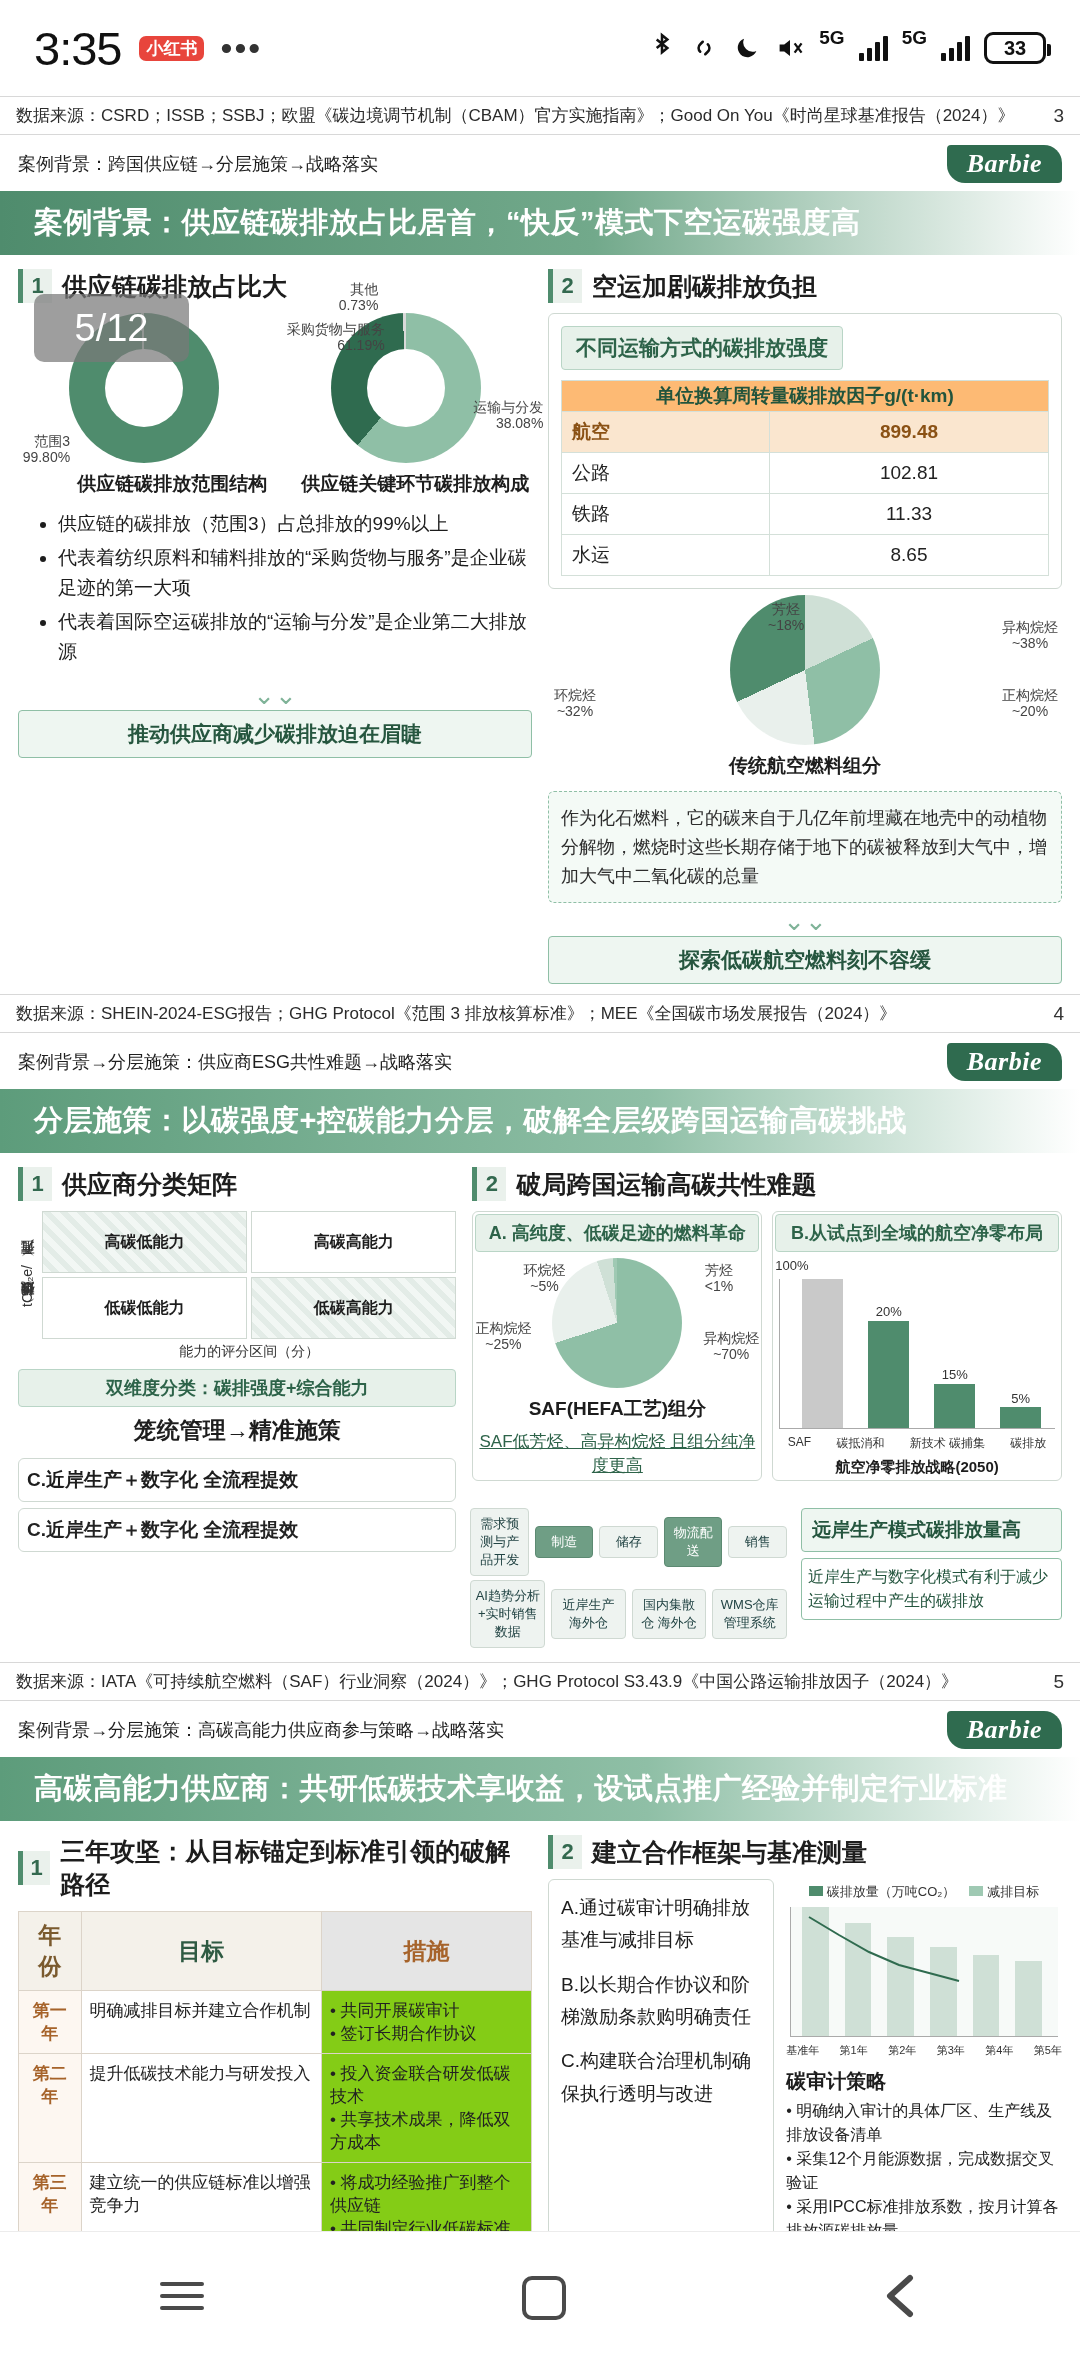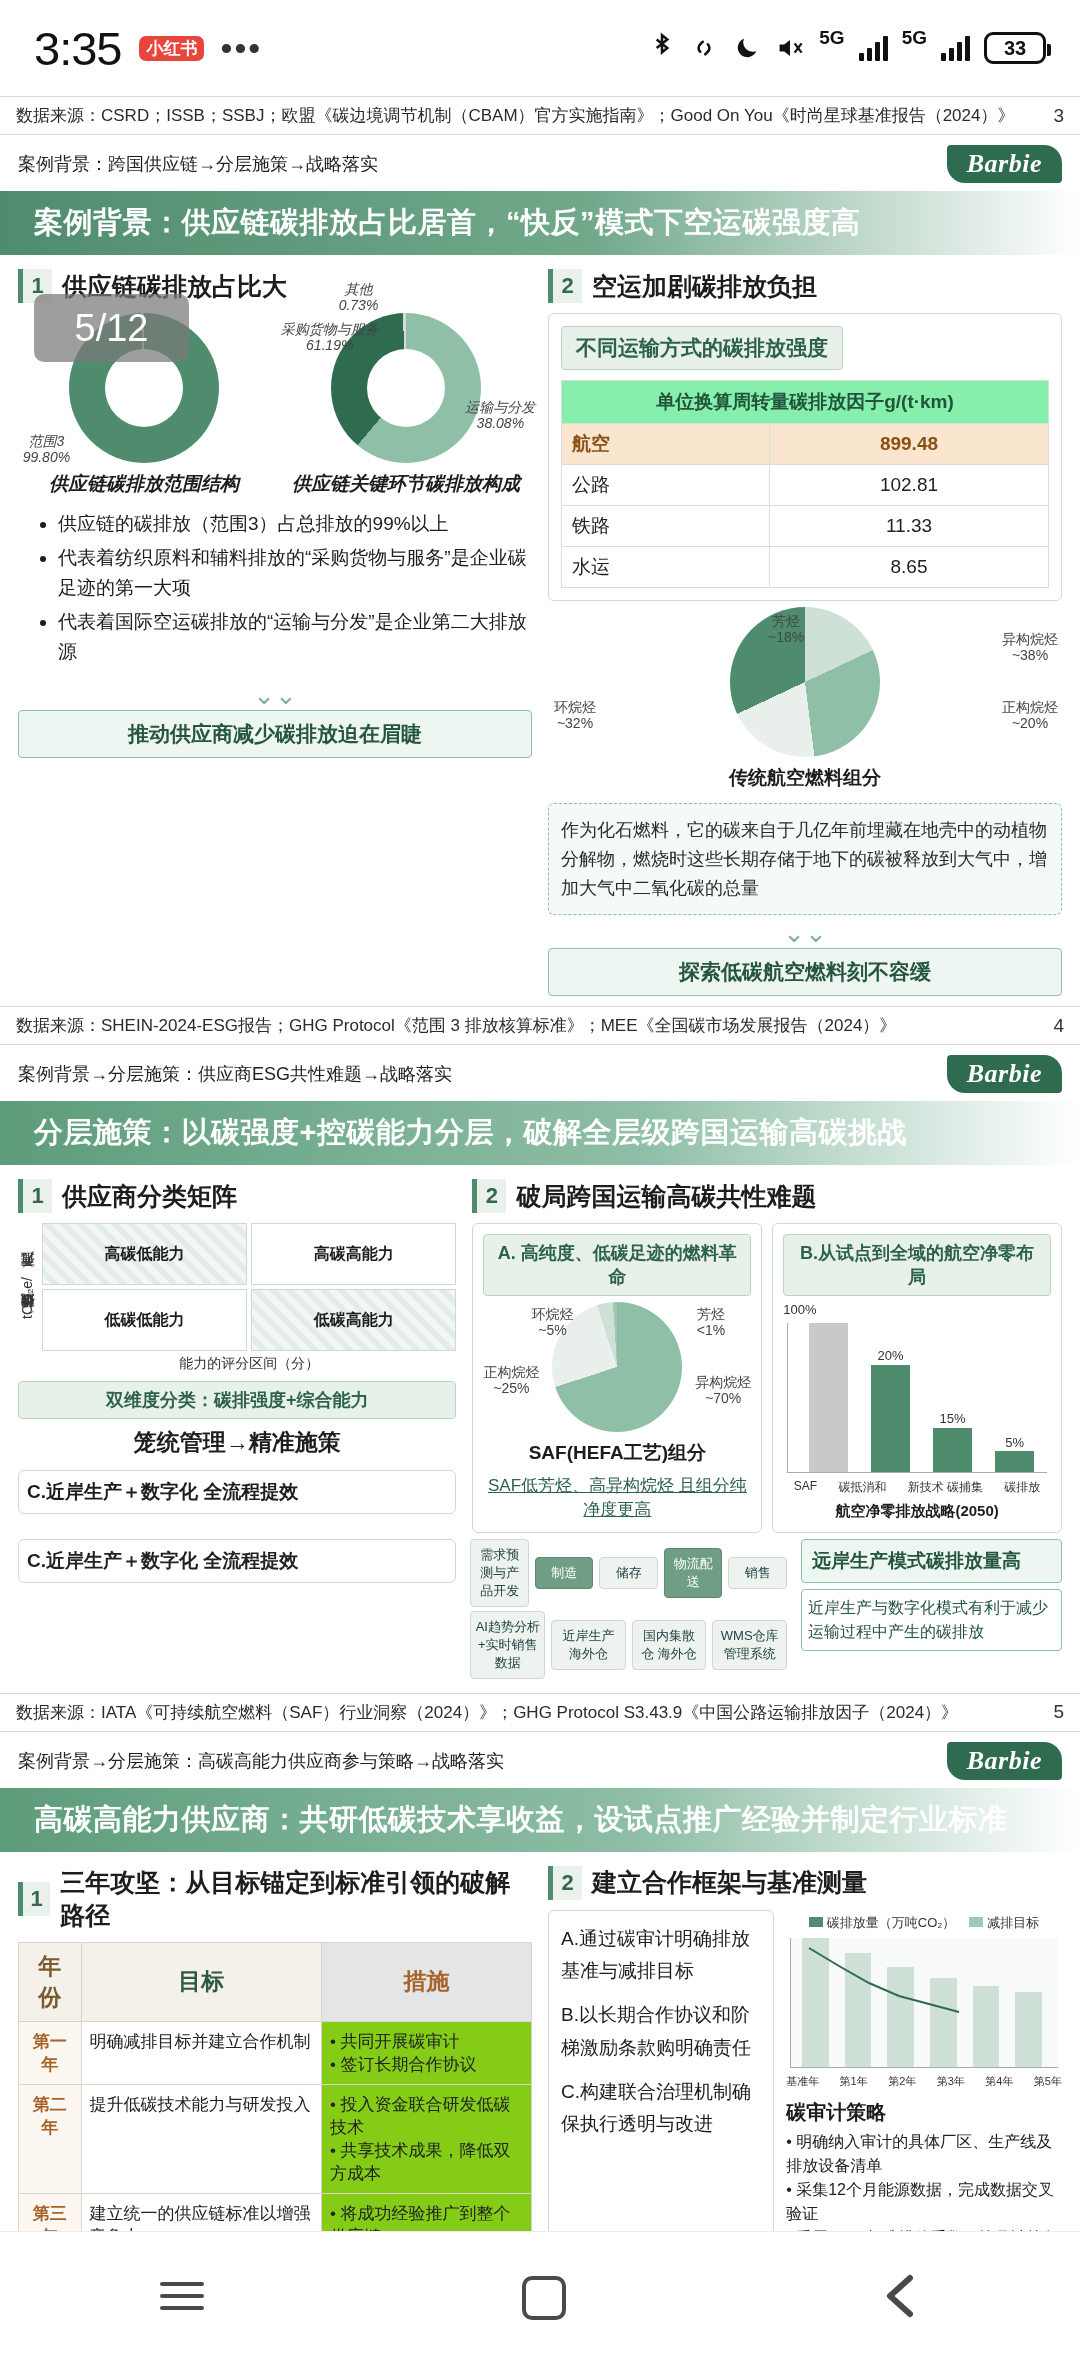--- a/index.html
+++ b/index.html
@@ -72,25 +72,25 @@
   .col { flex:1; }
 
   .sec-head { display:flex; align-items:center; gap:10px; margin-bottom:10px;}
   .numbox {
     width:34px; height:34px; background:#eaf1ec; border-left:5px solid #4f8c6d;
     color:#33694f; font-weight:bold; font-size:22px;
     display:flex; align-items:center; justify-content:center;
   }
   .sec-head .txt { font-size:25px; font-weight:bold; color:#1d1d1d; }
 
-  .panel { border:1px solid #cfd9d2; border-radius:6px; padding:10px; }
+  .panel { border:1px solid #cfd9d2; border-radius:6px; padding:2px; }
 
   
   .donut-row { display:flex; gap:10px; justify-content:space-around; align-items:flex-start;}
-  .donut-wrap { text-align:center; width:48%; position:relative;font-style:italic;}
+  .donut-wrap { text-align:right; width:48%; position:relative;}
   .donut { width:150px; height:150px; border-radius:50%; margin:0 auto; position:relative;}
   .donut:after{content:"";position:absolute;left:50%;top:50%;transform:translate(-50%,-50%);width:78px;height:78px;background:#fff;border-radius:50%;}
   .donut-cap { font-size:19px; font-weight:bold; margin-top:8px; color:#1d1d1d;}
   .dlab { position:absolute; font-size:14px; color:#444; line-height:1.15;}
 
   .bullets { font-size:19px; color:#1d1d1d; line-height:1.55; margin-top:12px;}
   .bullets li{ margin-bottom:5px; }
 
   .arrowdown { text-align:center; color:#7fb398; font-size:26px; line-height:0.8; margin:8px 0 4px;}
   .concl {
@@ -99,21 +99,21 @@
   }
 
   
   .tbl-card { border:1px solid #cfd9d2; border-radius:6px; padding:12px; }
   .tbl-title {
     background:#e7f1ea; color:#2d6349; font-weight:bold; font-size:21px;
     padding:7px 14px; display:inline-block; border-radius:4px; margin-bottom:10px;
     border:1px solid #b9d5c6;
   }
   table.cf { width:100%; border-collapse:collapse; font-size:19px; }
-  table.cf th { background:#86efac; color:#22543c; font-weight:bold; padding:8px; border:1px solid #d4e0d9;}
+  table.cf th { background:#fdba74; color:#22543c; font-weight:bold; padding:2px; border:1px solid #d4e0d9;}
   table.cf td { padding:7px 10px; border:1px solid #d4e0d9; color:#222;}
   table.cf tr.hi td { background:#fae6cf; font-weight:bold; color:#8a5114;}
   table.cf td.num { text-align:center; }
 
   .note {
     border:1px dashed #8fbfa6; background:#f4faf6; border-radius:6px;
     font-size:18px; color:#2c2c2c; line-height:1.6; padding:12px; margin-top:12px;
   }
 
   .pie-wrap{ text-align:center; position:relative;}

